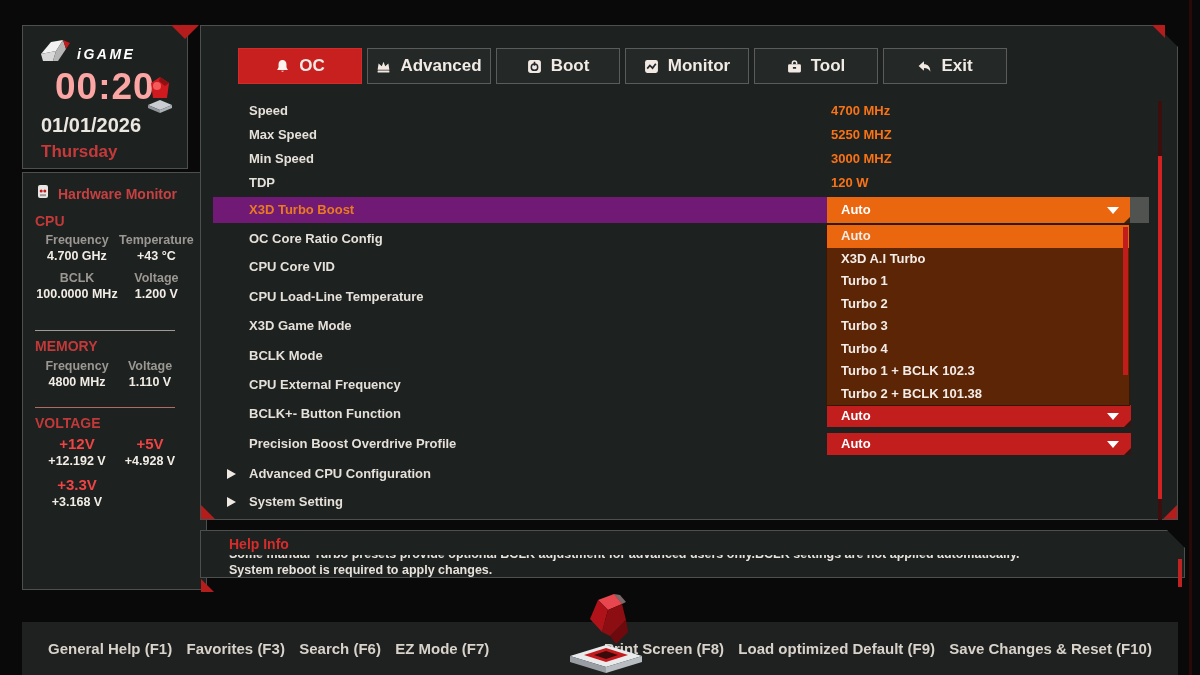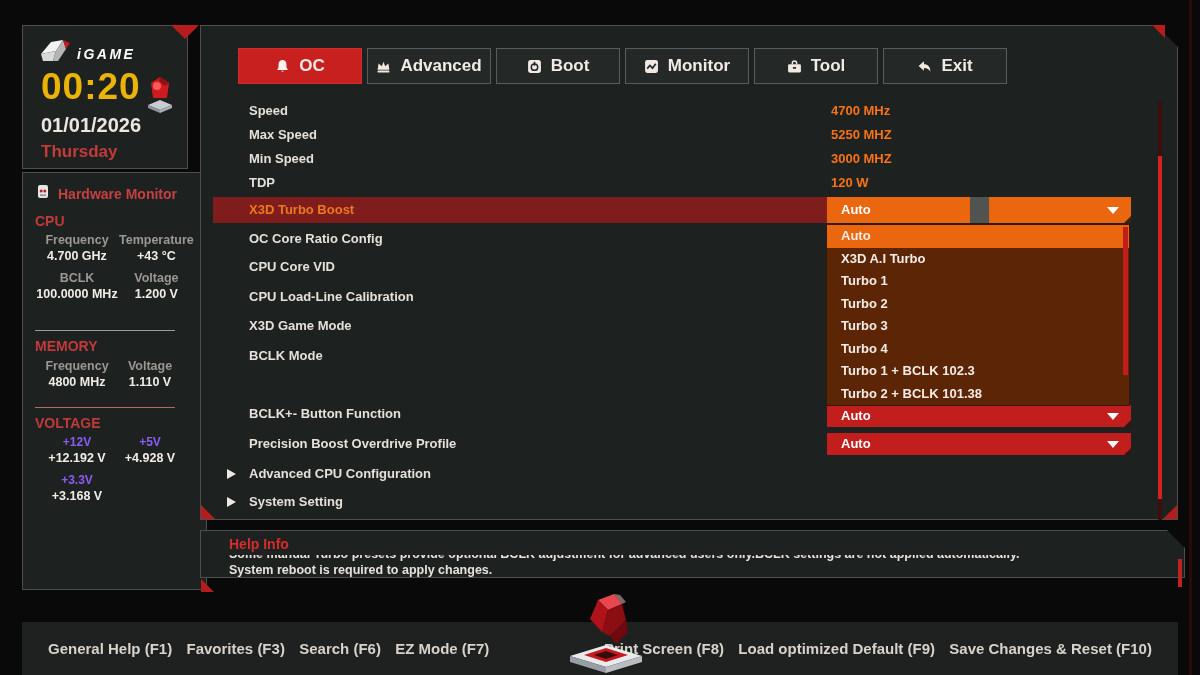--- a/index.html
+++ b/index.html
@@ -1,43 +1,43 @@
 <!DOCTYPE html>
 <html><head>
 <meta charset="utf-8">
 <style>
   html,body{margin:0;padding:0;}
   body{width:1200px;height:675px;background:#090909;font-family:"Liberation Sans",sans-serif;position:relative;overflow:hidden;color:#efe9e3;}
   .panel{position:absolute;background:#1d211f;border:1px solid #4c4f4d;box-sizing:border-box;}
   
   .clock-panel{left:22px;top:25px;width:166px;height:144px;}
   .logo-wrap{position:absolute;left:16px;top:10px;width:140px;height:30px;}
-  .time{position:absolute;left:18px;top:40px;font-size:37px;font-weight:bold;color:#eab308;letter-spacing:1px;}
+  .time{position:absolute;left:32px;top:40px;font-size:37px;font-weight:bold;color:#fca5a5;letter-spacing:1px;}
   .clock-gem{position:absolute;right:10px;top:48px;width:34px;height:40px;}
   .date{position:absolute;left:18px;top:88px;font-size:20px;font-weight:bold;color:#ece6e0;}
   .day{position:absolute;left:18px;top:116px;font-size:17px;font-weight:bold;color:#c5393b;}
   
   .hw-panel{left:22px;top:172px;width:185px;height:418px;font-weight:bold;}
   .hw-header{position:absolute;left:12px;top:10px;display:flex;align-items:center;gap:7px;color:#c64042;font-size:14px;}
   .hw-sec{position:absolute;left:12px;color:#c2393a;font-size:14px;}
   .hw-grid{position:absolute;left:12px;width:146px;display:grid;grid-template-columns:84px 1fr;text-align:center;}
   .hw-lbl{color:#9b9793;font-size:12.5px;}
   .hw-val{color:#f2ece6;font-size:12.5px;margin-top:2px;margin-bottom:8px;}
   .hw-div{position:absolute;left:12px;width:140px;border-top:1px solid #a09a96;}
   .hw-div.red{border-top-color:#b26a66;}
-  .rail-lbl{color:#8b5cf6;font-size:12px;}
+  .rail-lbl{color:#ef4444;font-size:15px;}
   
   .main-frame{left:200px;top:25px;width:978px;height:495px;clip-path:polygon(0 0,956px 0,978px 22px,978px 495px,0 495px);}
   .nav{position:absolute;left:37px;top:22px;display:flex;gap:5px;}
   .nav-btn{width:124px;height:36px;background:#242826;border:1px solid #595c5a;display:flex;align-items:center;justify-content:center;gap:9px;font-size:17px;font-weight:bold;color:#f2ebe5;box-sizing:border-box;cursor:pointer;}
   .nav-btn.active{background:#c7201f;border-color:#cf2c2b;}
   .nav-ic{width:15px;height:15px;display:block;}
   .srow{position:absolute;left:48px;height:20px;line-height:20px;font-size:13px;font-weight:bold;color:#e6e0da;width:900px;}
   .sval{position:absolute;left:582px;top:0;font-size:13px;font-weight:bold;color:#f97316;}
-  .hl-row{position:absolute;left:12px;top:171px;width:776px;height:26px;background:#7f1d1d;}
+  .hl-row{position:absolute;left:12px;top:171px;width:936px;height:26px;background:#701a75;}
   .hl-label{position:absolute;left:36px;line-height:26px;font-size:13px;font-weight:bold;color:#ea7a1f;}
   .orange-select{position:absolute;left:614px;top:0;width:304px;height:26px;background:#ea660f;}
   .hl-cap{position:absolute;right:0;top:0;width:19px;height:26px;background:#50534f;}
   .sel-text{position:absolute;left:14px;line-height:26px;font-size:13px;font-weight:bold;color:#fff;}
   .tri-down{position:absolute;right:12px;width:0;height:0;border-left:6px solid transparent;border-right:6px solid transparent;border-top:7px solid #fff;}
   .notch{position:absolute;right:0;bottom:0;width:0;height:0;border-bottom:7px solid #15110e;border-left:7px solid transparent;opacity:.8;}
   .submenu-arrow{position:absolute;left:26px;top:5px;width:0;height:0;border-left:9px solid #efe9e3;border-top:5px solid transparent;border-bottom:5px solid transparent;}
   .submenu-label{position:absolute;left:48px;}
   .dropdown{position:absolute;left:626px;top:199px;width:302px;height:180px;background:#5b2506;z-index:6;outline:1px solid #371703;}
   .dd-item{height:22.5px;line-height:22.5px;padding-left:14px;font-size:13px;font-weight:bold;color:#f4ece6;cursor:pointer;}
@@ -213,23 +213,24 @@
     <div class="orange-select">
       <span class="sel-text">Auto</span>
       <span class="tri-down"></span>
       <span class="notch"></span>
     </div>
     <div class="hl-cap"></div>
   </div>
 
   <div class="srow" style="top:203px"><span>OC Core Ratio Config</span></div>
   <div class="srow" style="top:231px"><span>CPU Core VID</span></div>
-  <div class="srow" style="top:261px"><span>CPU Load-Line Calibration</span></div>
+  <div class="srow" style="top:261px"><span>CPU Load-Line Temperature</span></div>
   <div class="srow" style="top:290px"><span>X3D Game Mode</span></div>
   <div class="srow" style="top:320px"><span>BCLK Mode</span></div>
+  <div class="srow" style="top:349px"><span>CPU External Frequency</span></div>
   <div class="srow" style="top:378px"><span>BCLK+- Button Function</span></div>
   <div class="srow" style="top:408px"><span>Precision Boost Overdrive Profile</span></div>
 
   <div class="srow" style="top:438px;left:0;width:948px">
     <span class="submenu-arrow"></span>
     <span class="submenu-label">Advanced CPU Configuration</span>
   </div>
   <div class="srow" style="top:466px;left:0;width:948px">
     <span class="submenu-arrow"></span>
     <span class="submenu-label">System Setting</span>

